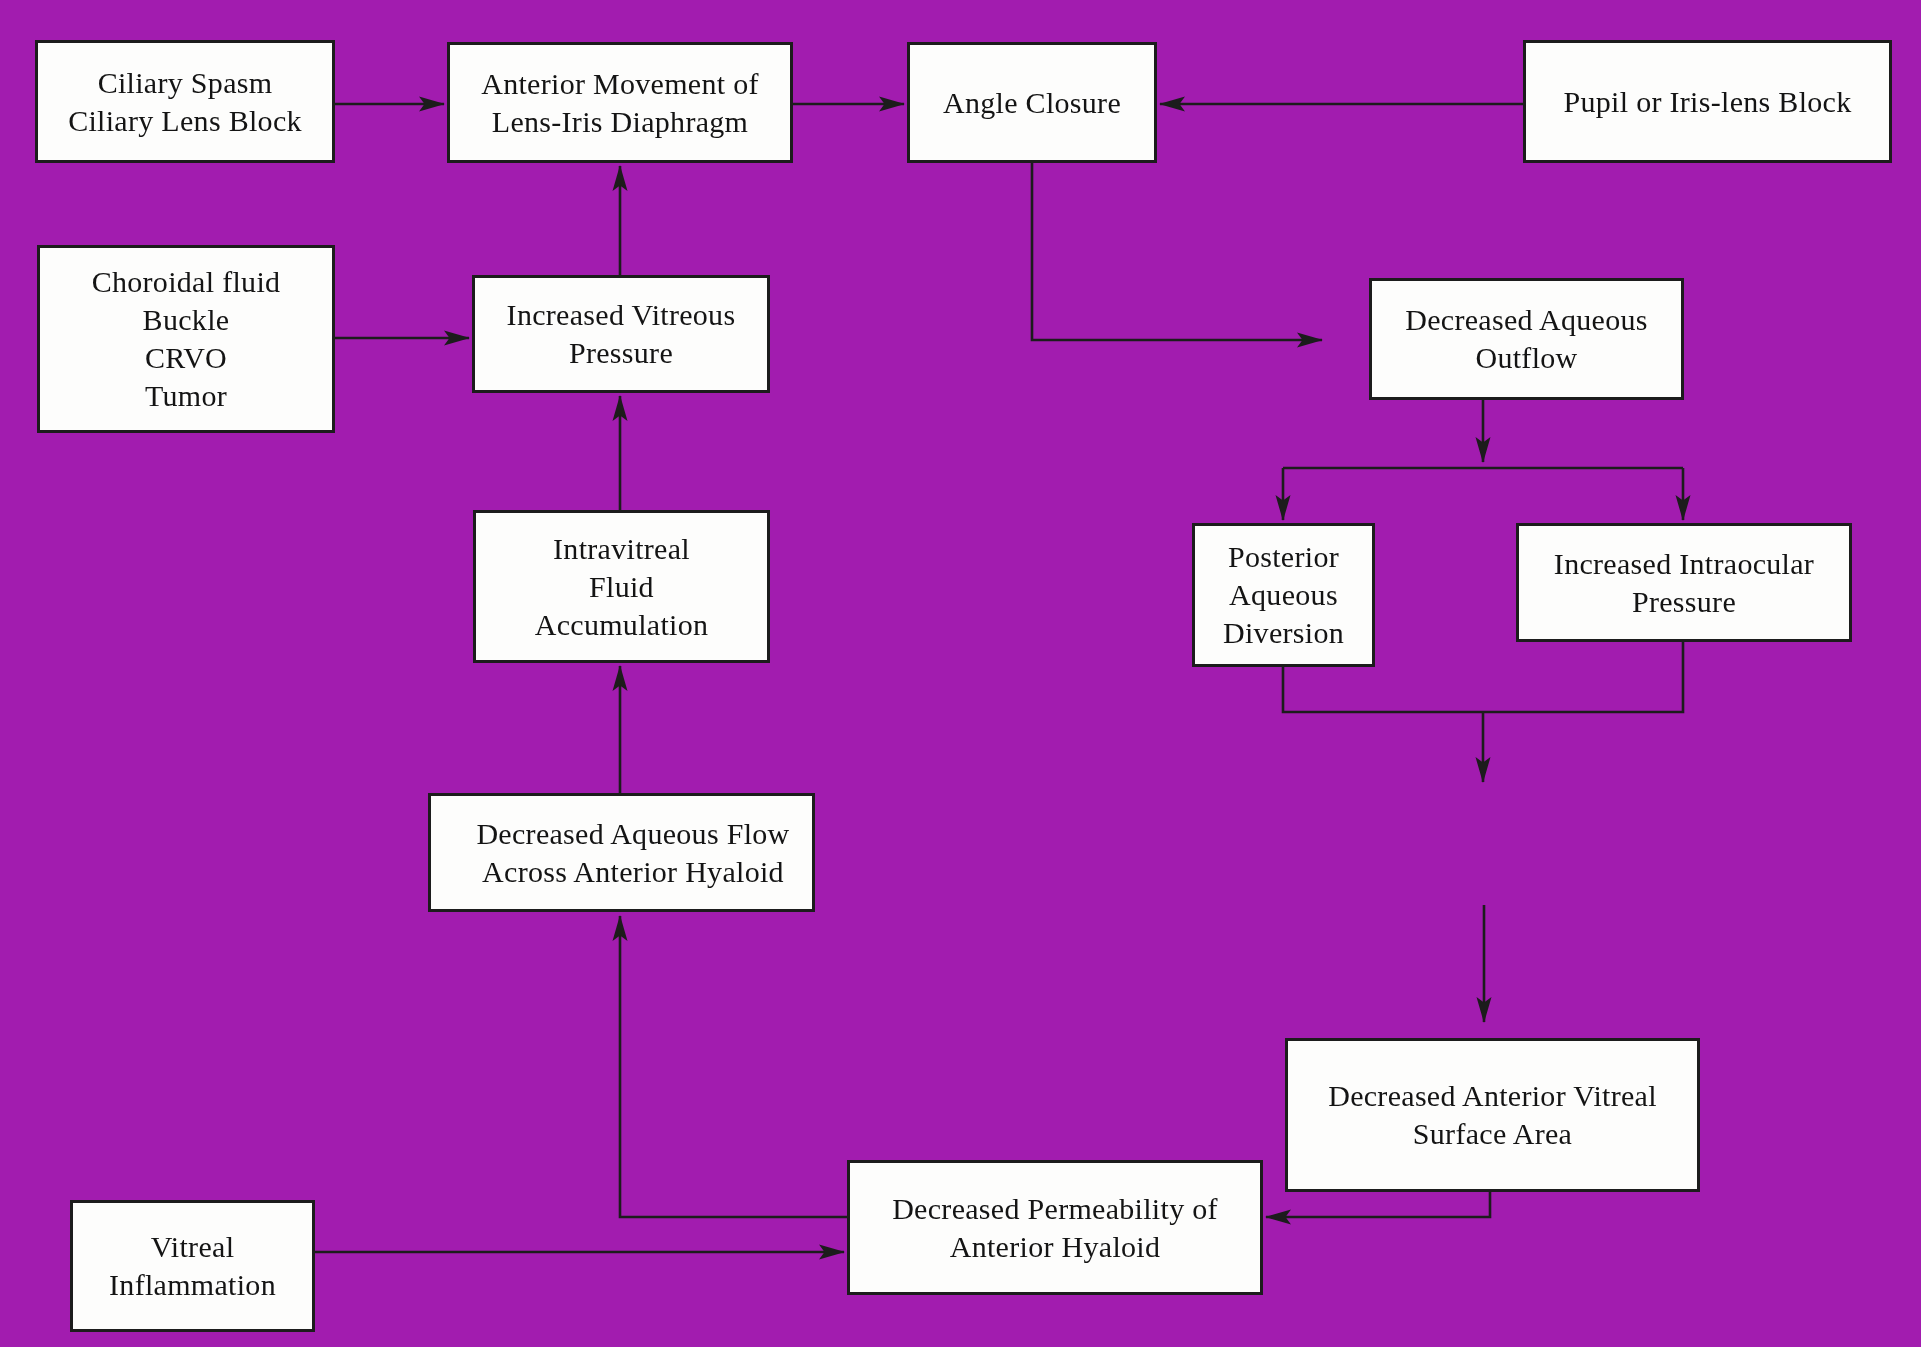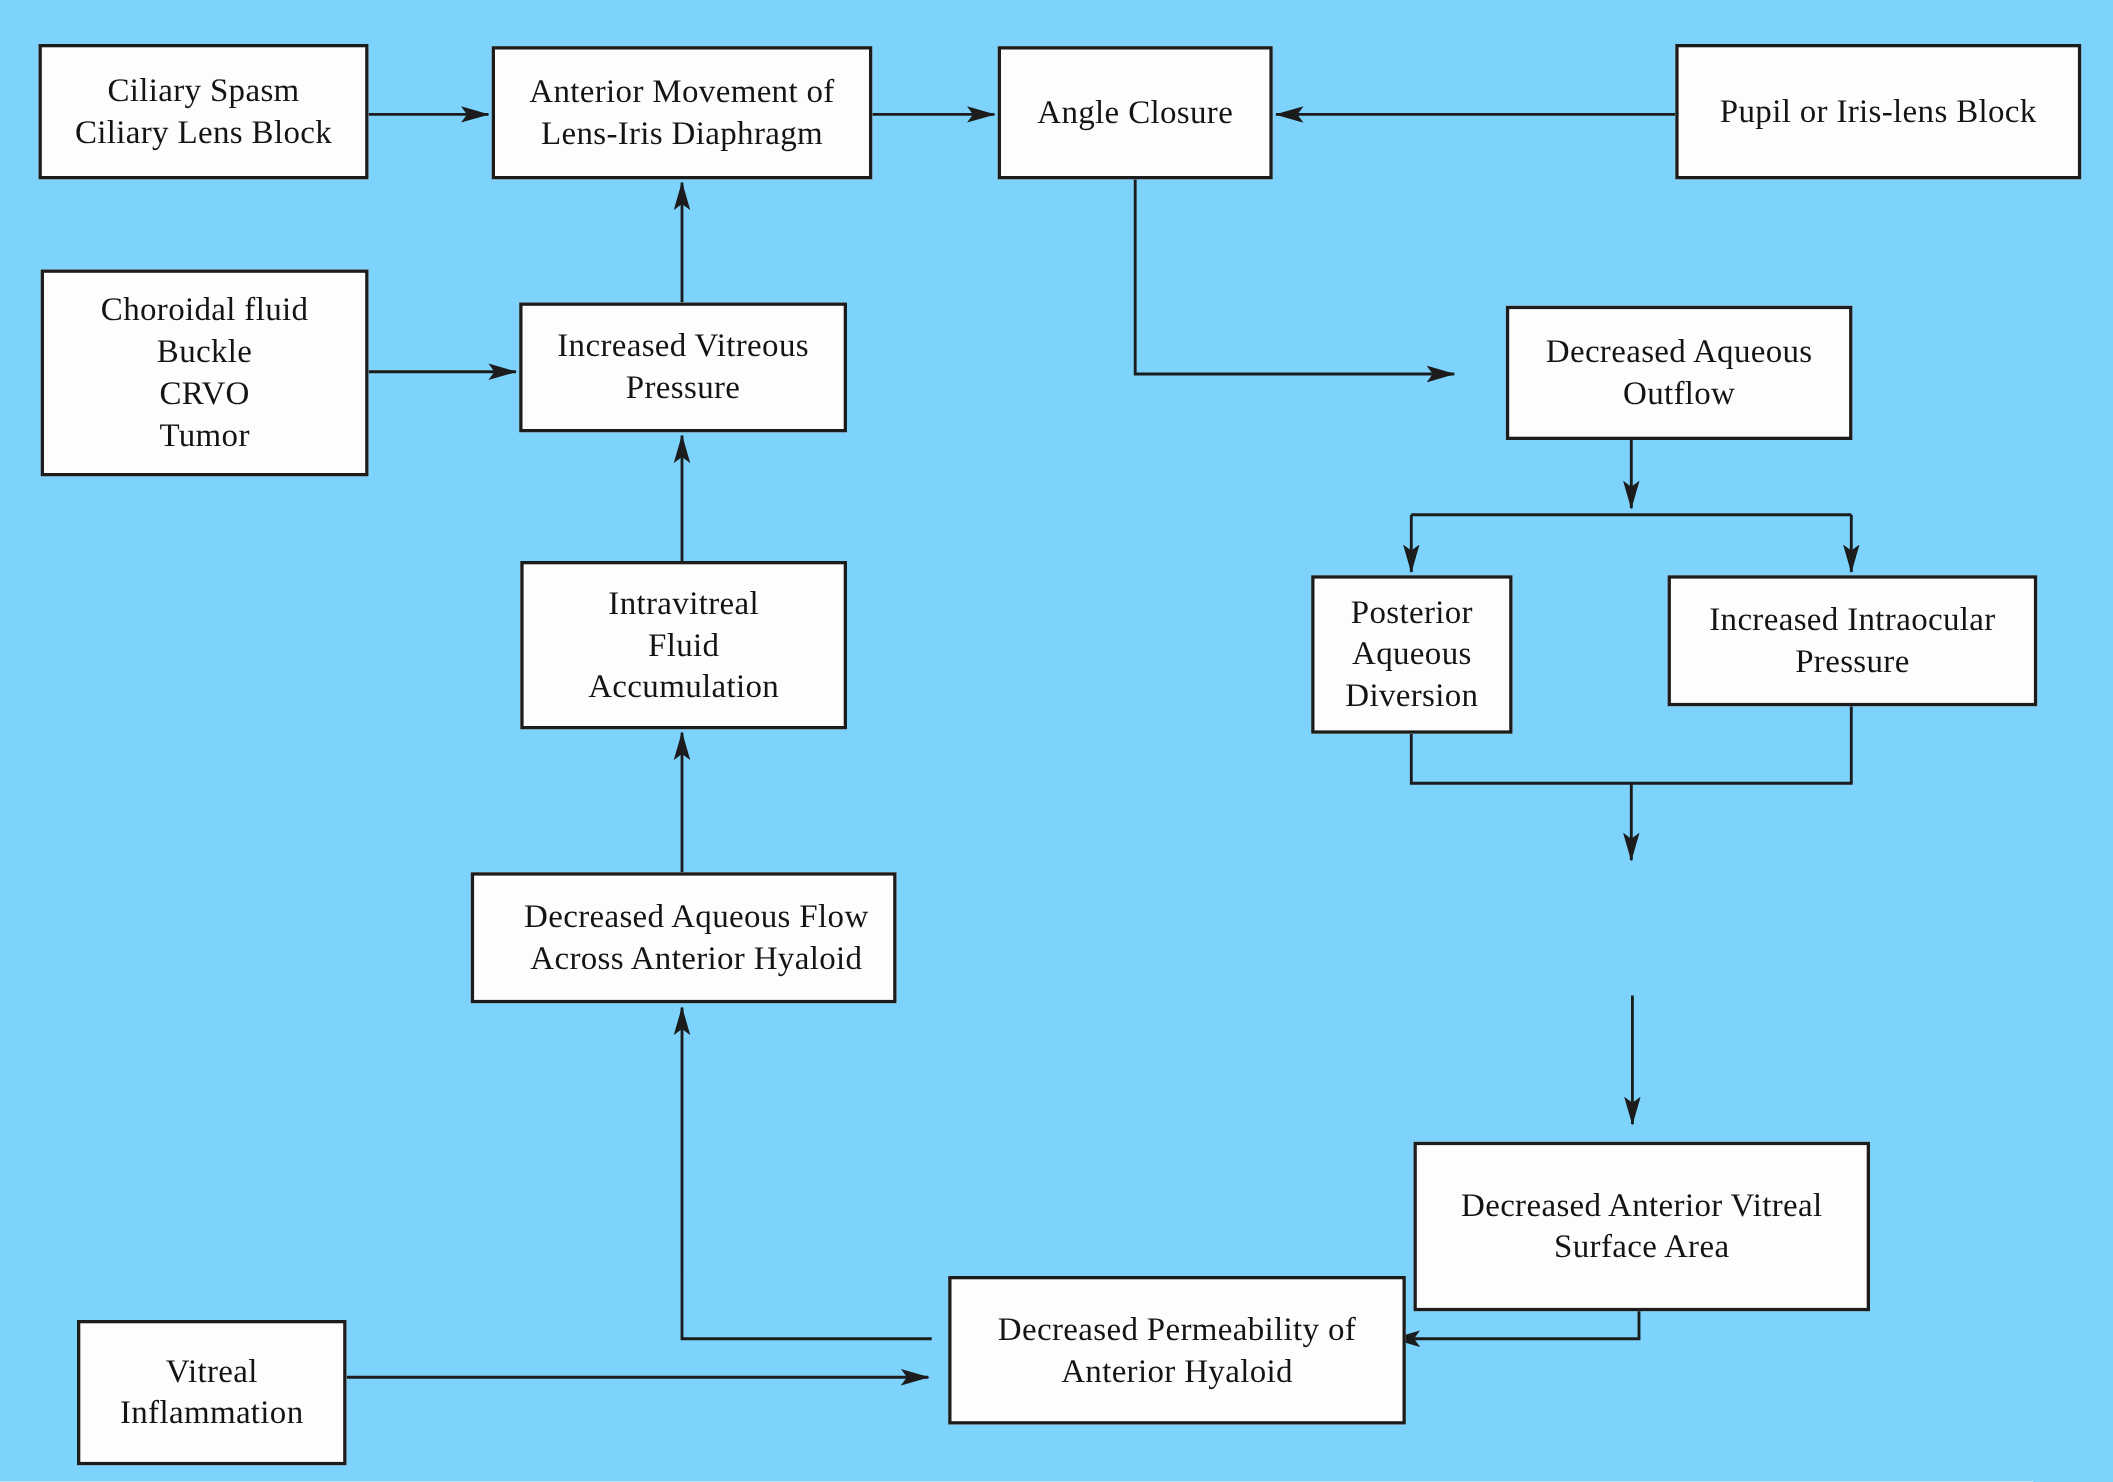--- a/index.html
+++ b/index.html
@@ -1,21 +1,21 @@
 <!DOCTYPE html>
 <html><head>
 <meta charset="utf-8">
 <title>Flowchart</title>
 <style>
   html, body { margin: 0; padding: 0; background: #ffffff; }
   .canvas {
     position: relative;
     width: 1921px;
     height: 1347px;
-    background: #7dd3fc;
+    background: #a21caf;
     font-family: "Liberation Serif", serif;
     color: #141414;
     overflow: hidden;
   }
   .wires { position: absolute; left: 0; top: 0; width: 1921px; height: 1347px; }
   .node {
     position: absolute;
     box-sizing: border-box;
     border: 3px solid #1c1c1c;
     background: #fdfdfc;
@@ -37,21 +37,21 @@
   #b-pupil        { left:1523px; top:40px;   width:369px; height:123px; }
   #b-choroidal    { left:37px;   top:245px;  width:298px; height:188px; }
   #b-ivp          { left:472px;  top:275px;  width:298px; height:118px; }
   #b-intravitreal { left:473px;  top:510px;  width:297px; height:153px; }
   #b-daf          { left:428px;  top:793px;  width:387px; height:119px;padding-left:23px; }
   #b-dao          { left:1325px; top:278px;  width:315px; height:122px;margin-left:44px; }
   #b-pad          { left:1192px; top:523px;  width:183px; height:144px; }
   #b-iip          { left:1516px; top:523px;  width:336px; height:119px; }
   #b-ivv          { left:1327px; top:785px;  width:315px; height:120px; }
   #b-davsa        { left:1285px; top:1025px; width:415px; height:154px;margin-top:13px; }
-  #b-dpah         { left:847px;  top:1160px; width:416px; height:135px;margin-left:15px; }
+  #b-dpah         { left:847px;  top:1160px; width:416px; height:135px; }
   #b-vitreal      { left:70px;   top:1200px; width:245px; height:132px; }
   path.wire { stroke: #1c1c1c; stroke-width: 2.6; fill: none; }
 </style>
 </head>
 <body>
 
 <div class="canvas">
 
   <svg class="wires" viewBox="0 0 1921 1347" xmlns="http://www.w3.org/2000/svg">
     <defs>

